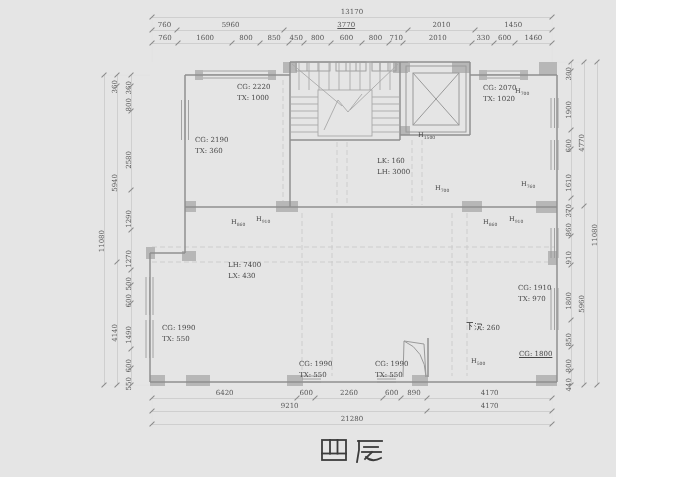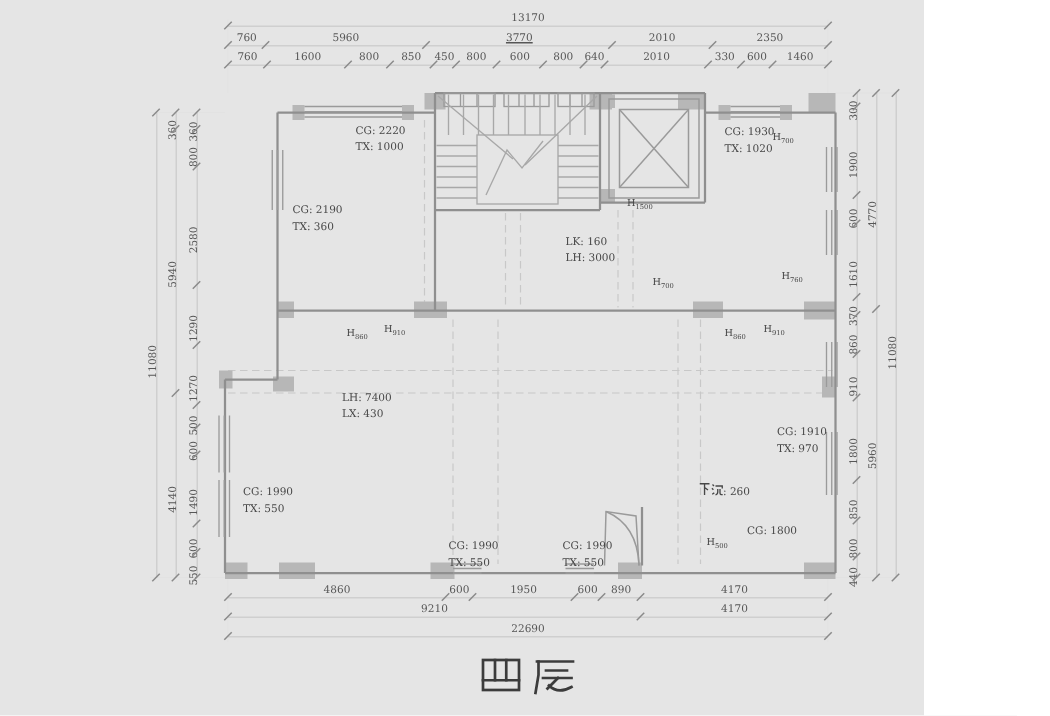--- a/index.html
+++ b/index.html
@@ -197,21 +197,21 @@
         <div class="dim-base" style="left: 152px; top: 30px; width: 400px; height: 1px;"></div>
         <div class="tick" style="left: 152px; top: 30px;"></div>
         <div class="dim-label" style="left: 164.521px; top: 29px;">760</div>
         <div class="tick" style="left: 177.041px; top: 30px;"></div>
         <div class="dim-label" style="left: 230.583px; top: 29px;">5960</div>
         <div class="tick" style="left: 284.125px; top: 30px;"></div>
         <div class="dim-label" style="left: 346.234px; top: 29px; text-decoration: underline;">3770</div>
         <div class="tick" style="left: 408.343px; top: 30px;"></div>
         <div class="dim-label" style="left: 441.456px; top: 29px;">2010</div>
         <div class="tick" style="left: 474.57px; top: 30px;"></div>
-        <div class="dim-label" style="left: 513.285px; top: 29px;">2350</div>
+        <div class="dim-label" style="left: 513.285px; top: 29px;">1450</div>
         <div class="tick" style="left: 552px; top: 30px;"></div>
       </div>
     <div>
         <div class="dim-base" style="left: 152px; top: 43px; width: 400px; height: 1px;"></div>
         <div class="tick" style="left: 152px; top: 43px;"></div>
         <div class="dim-label" style="left: 164.947px; top: 42px;">760</div>
         <div class="tick" style="left: 177.894px; top: 43px;"></div>
         <div class="dim-label" style="left: 205.152px; top: 42px;">1600</div>
         <div class="tick" style="left: 232.409px; top: 43px;"></div>
         <div class="dim-label" style="left: 246.037px; top: 42px;">800</div>
@@ -219,21 +219,21 @@
         <div class="dim-label" style="left: 274.147px; top: 42px;">850</div>
         <div class="tick" style="left: 288.627px; top: 43px;"></div>
         <div class="dim-label" style="left: 296.293px; top: 42px;">450</div>
         <div class="tick" style="left: 303.959px; top: 43px;"></div>
         <div class="dim-label" style="left: 317.588px; top: 42px;">800</div>
         <div class="tick" style="left: 331.216px; top: 43px;"></div>
         <div class="dim-label" style="left: 346.549px; top: 42px;">600</div>
         <div class="tick" style="left: 361.881px; top: 43px;"></div>
         <div class="dim-label" style="left: 375.509px; top: 42px;">800</div>
         <div class="tick" style="left: 389.138px; top: 43px;"></div>
-        <div class="dim-label" style="left: 396.293px; top: 42px;">640</div>
+        <div class="dim-label" style="left: 396.293px; top: 42px;">710</div>
         <div class="tick" style="left: 403.448px; top: 43px;"></div>
         <div class="dim-label" style="left: 437.69px; top: 42px;">2010</div>
         <div class="tick" style="left: 471.932px; top: 43px;"></div>
         <div class="dim-label" style="left: 483.175px; top: 42px;">330</div>
         <div class="tick" style="left: 494.419px; top: 43px;"></div>
         <div class="dim-label" style="left: 504.641px; top: 42px;">600</div>
         <div class="tick" style="left: 514.862px; top: 43px;"></div>
         <div class="dim-label" style="left: 533.431px; top: 42px;">1460</div>
         <div class="tick" style="left: 552px; top: 43px;"></div>
       </div>
@@ -313,79 +313,79 @@
       </div>
     <div>
         <div class="dim-base" style="left: 597px; top: 62px; width: 1px; height: 323px;"></div>
         <div class="tick" style="left: 597px; top: 62px;"></div>
         <div class="dim-label vert" style="left: 595px; top: 223.5px;">11080</div>
         <div class="tick" style="left: 597px; top: 385px;"></div>
       </div>
     <div>
         <div class="dim-base" style="left: 152px; top: 398px; width: 400px; height: 1px;"></div>
         <div class="tick" style="left: 152px; top: 398px;"></div>
-        <div class="dim-label" style="left: 224.646px; top: 397px;">4860</div>
+        <div class="dim-label" style="left: 224.646px; top: 397px;">6420</div>
         <div class="tick" style="left: 297.291px; top: 398px;"></div>
         <div class="dim-label" style="left: 306.26px; top: 397px;">600</div>
         <div class="tick" style="left: 315.229px; top: 398px;"></div>
-        <div class="dim-label" style="left: 349.01px; top: 397px;">1950</div>
+        <div class="dim-label" style="left: 349.01px; top: 397px;">2260</div>
         <div class="tick" style="left: 382.792px; top: 398px;"></div>
         <div class="dim-label" style="left: 391.761px; top: 397px;">600</div>
         <div class="tick" style="left: 400.729px; top: 398px;"></div>
         <div class="dim-label" style="left: 414.033px; top: 397px;">890</div>
         <div class="tick" style="left: 427.336px; top: 398px;"></div>
         <div class="dim-label" style="left: 489.668px; top: 397px;">4170</div>
         <div class="tick" style="left: 552px; top: 398px;"></div>
       </div>
     <div>
         <div class="dim-base" style="left: 152px; top: 411px; width: 400px; height: 1px;"></div>
         <div class="tick" style="left: 152px; top: 411px;"></div>
         <div class="dim-label" style="left: 289.668px; top: 410px;">9210</div>
         <div class="tick" style="left: 427.336px; top: 411px;"></div>
         <div class="dim-label" style="left: 489.668px; top: 410px;">4170</div>
         <div class="tick" style="left: 552px; top: 411px;"></div>
       </div>
     <div>
         <div class="dim-base" style="left: 152px; top: 424px; width: 400px; height: 1px;"></div>
         <div class="tick" style="left: 152px; top: 424px;"></div>
-        <div class="dim-label" style="left: 352px; top: 423px;">22690</div>
+        <div class="dim-label" style="left: 352px; top: 423px;">21280</div>
         <div class="tick" style="left: 552px; top: 424px;"></div>
       </div>
   </div>
 
   <div class="layer" id="anno-layer">
       <div class="anno" style="left: 237px; top: 82px;">
         <div>CG: 2220</div>
         <div>TX: 1000</div>
       </div>
       <div class="anno" style="left: 195px; top: 135px;">
         <div>CG: 2190</div>
         <div>TX: 360</div>
       </div>
       <div class="anno" style="left: 483px; top: 83px;">
-        <div>CG: 1930</div>
+        <div>CG: 2070</div>
         <div>TX: 1020</div>
       </div>
       <div class="anno" style="left: 377px; top: 156px;">
         <div>LK: 160</div>
         <div>LH: 3000</div>
       </div>
       <div class="anno" style="left: 228px; top: 260px;">
         <div>LH: 7400</div>
         <div>LX: 430</div>
       </div>
       <div class="anno" style="left: 518px; top: 283px;">
         <div>CG: 1910</div>
         <div>TX: 970</div>
       </div>
       <div class="anno" style="left: 466px; top: 321px;"><svg width="16" height="10" viewBox="0 0 16 10" stroke="#474747" stroke-width="0.9" fill="none">
           <path d="M0.5,1.5 H7 M3.7,1.5 V9 M3.7,4 L6,5.7"></path>
           <path d="M9,2 L10,3 M8.6,4.5 L9.6,5.5 M8.8,8.5 L10.2,7.6 M11,3 H15.5 V4.6 M12.5,5 V7 Q12.5,8.6 11,8.9 M14,5 V7.6 Q14,9 15.8,8.7"></path>
         </svg><span>: 260</span></div>
-      <div class="anno" style="left: 498px; top: 349px;">
+      <div class="anno" style="left: 519px; top: 349px; text-decoration: underline;">
         <div>CG: 1800</div>
       </div>
       <div class="anno" style="left: 162px; top: 323px;">
         <div>CG: 1990</div>
         <div>TX: 550</div>
       </div>
       <div class="anno" style="left: 299px; top: 359px;">
         <div>CG: 1990</div>
         <div>TX: 550</div>
       </div>

